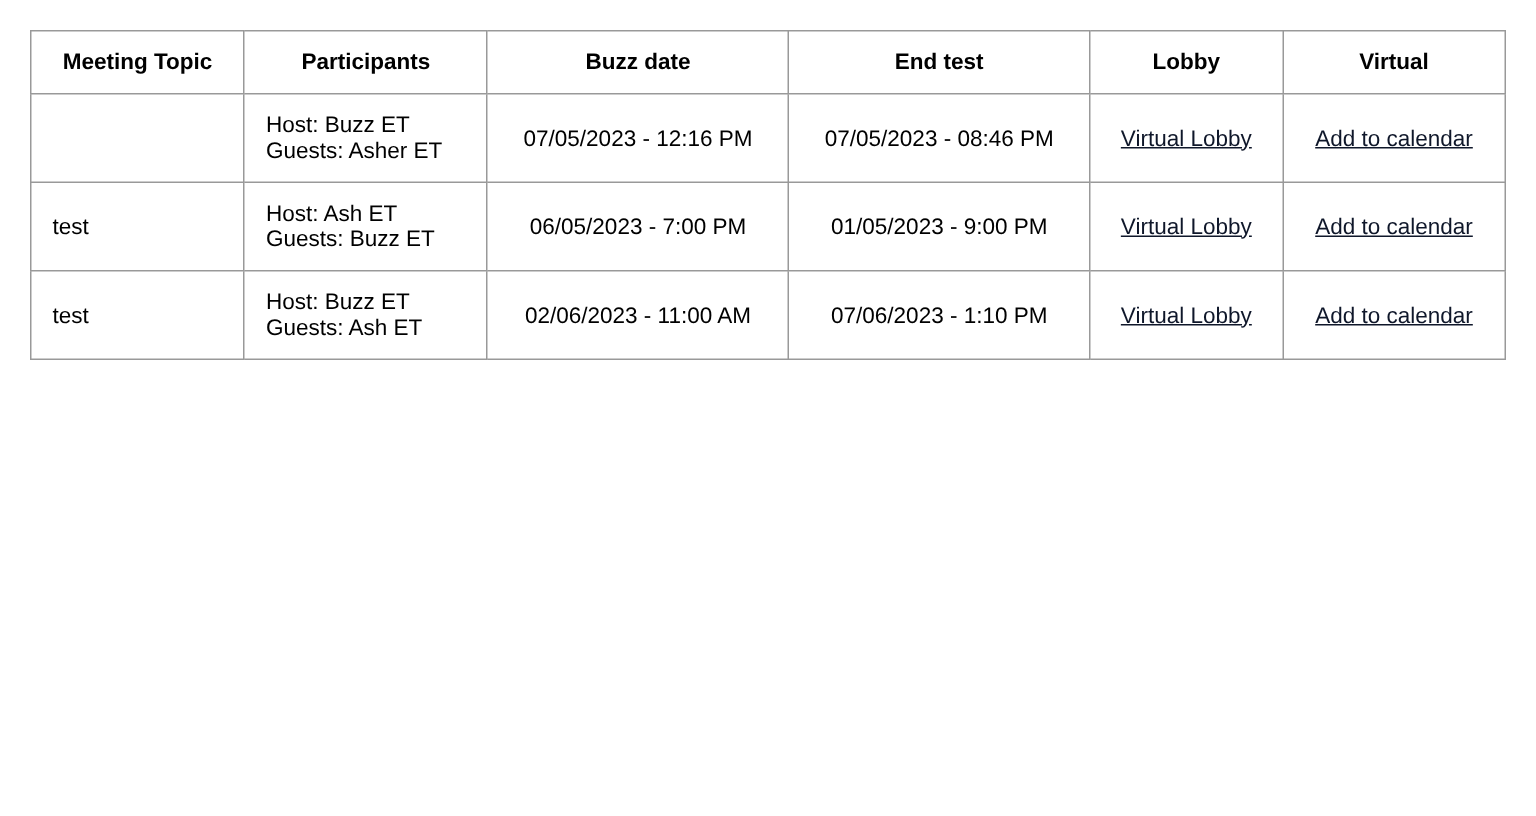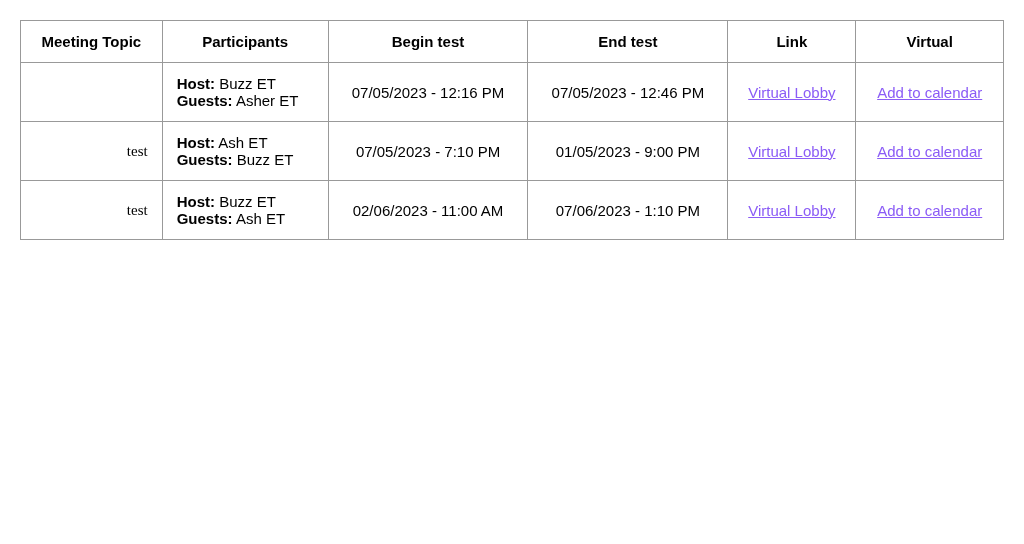--- a/index.html
+++ b/index.html
@@ -45,63 +45,62 @@
 
     td {
       font-size: 15px;
     }
 
     td.participants {
       text-align: left;
     }
 
     td.topic {
-      text-align: right;
-      font-family: Liberation Serif, serif;
+      text-align: left;
     }
 
     .participants-text strong {
-      font-weight: bold;
+      font-weight: normal;
       text-align: center;
     }
 
     a {
-      color: #8b5cf6;
+      color: #0f172a;
       text-decoration: underline;
       cursor: pointer;
     }
   </style>
 </head>
 <body>
 
 <div class="table-container">
   <table>
     <thead>
       <tr>
         <th>Meeting Topic</th>
         <th>Participants</th>
-        <th>Begin test</th>
+        <th>Buzz date</th>
         <th>End test</th>
-        <th>Link</th>
+        <th>Lobby</th>
         <th>Virtual</th>
       </tr>
     </thead>
     <tbody id="table-body">
     <tr>
           <td class="topic"></td>
           <td class="participants"><span class="participants-text"><strong>Host:</strong> Buzz ET<br><strong>Guests:</strong> Asher ET</span></td>
           <td>07/05/2023 - 12:16 PM</td>
-          <td>07/05/2023 - 12:46 PM</td>
+          <td>07/05/2023 - 08:46 PM</td>
           <td><a href="#">Virtual Lobby</a></td>
           <td><a href="#">Add to calendar</a></td>
         </tr>
         <tr>
           <td class="topic">test</td>
           <td class="participants"><span class="participants-text"><strong>Host:</strong> Ash ET<br><strong>Guests:</strong> Buzz ET</span></td>
-          <td>07/05/2023 - 7:10 PM</td>
+          <td>06/05/2023 - 7:00 PM</td>
           <td>01/05/2023 - 9:00 PM</td>
           <td><a href="#">Virtual Lobby</a></td>
           <td><a href="#">Add to calendar</a></td>
         </tr>
         <tr>
           <td class="topic">test</td>
           <td class="participants"><span class="participants-text"><strong>Host:</strong> Buzz ET<br><strong>Guests:</strong> Ash ET</span></td>
           <td>02/06/2023 - 11:00 AM</td>
           <td>07/06/2023 - 1:10 PM</td>
           <td><a href="#">Virtual Lobby</a></td>

